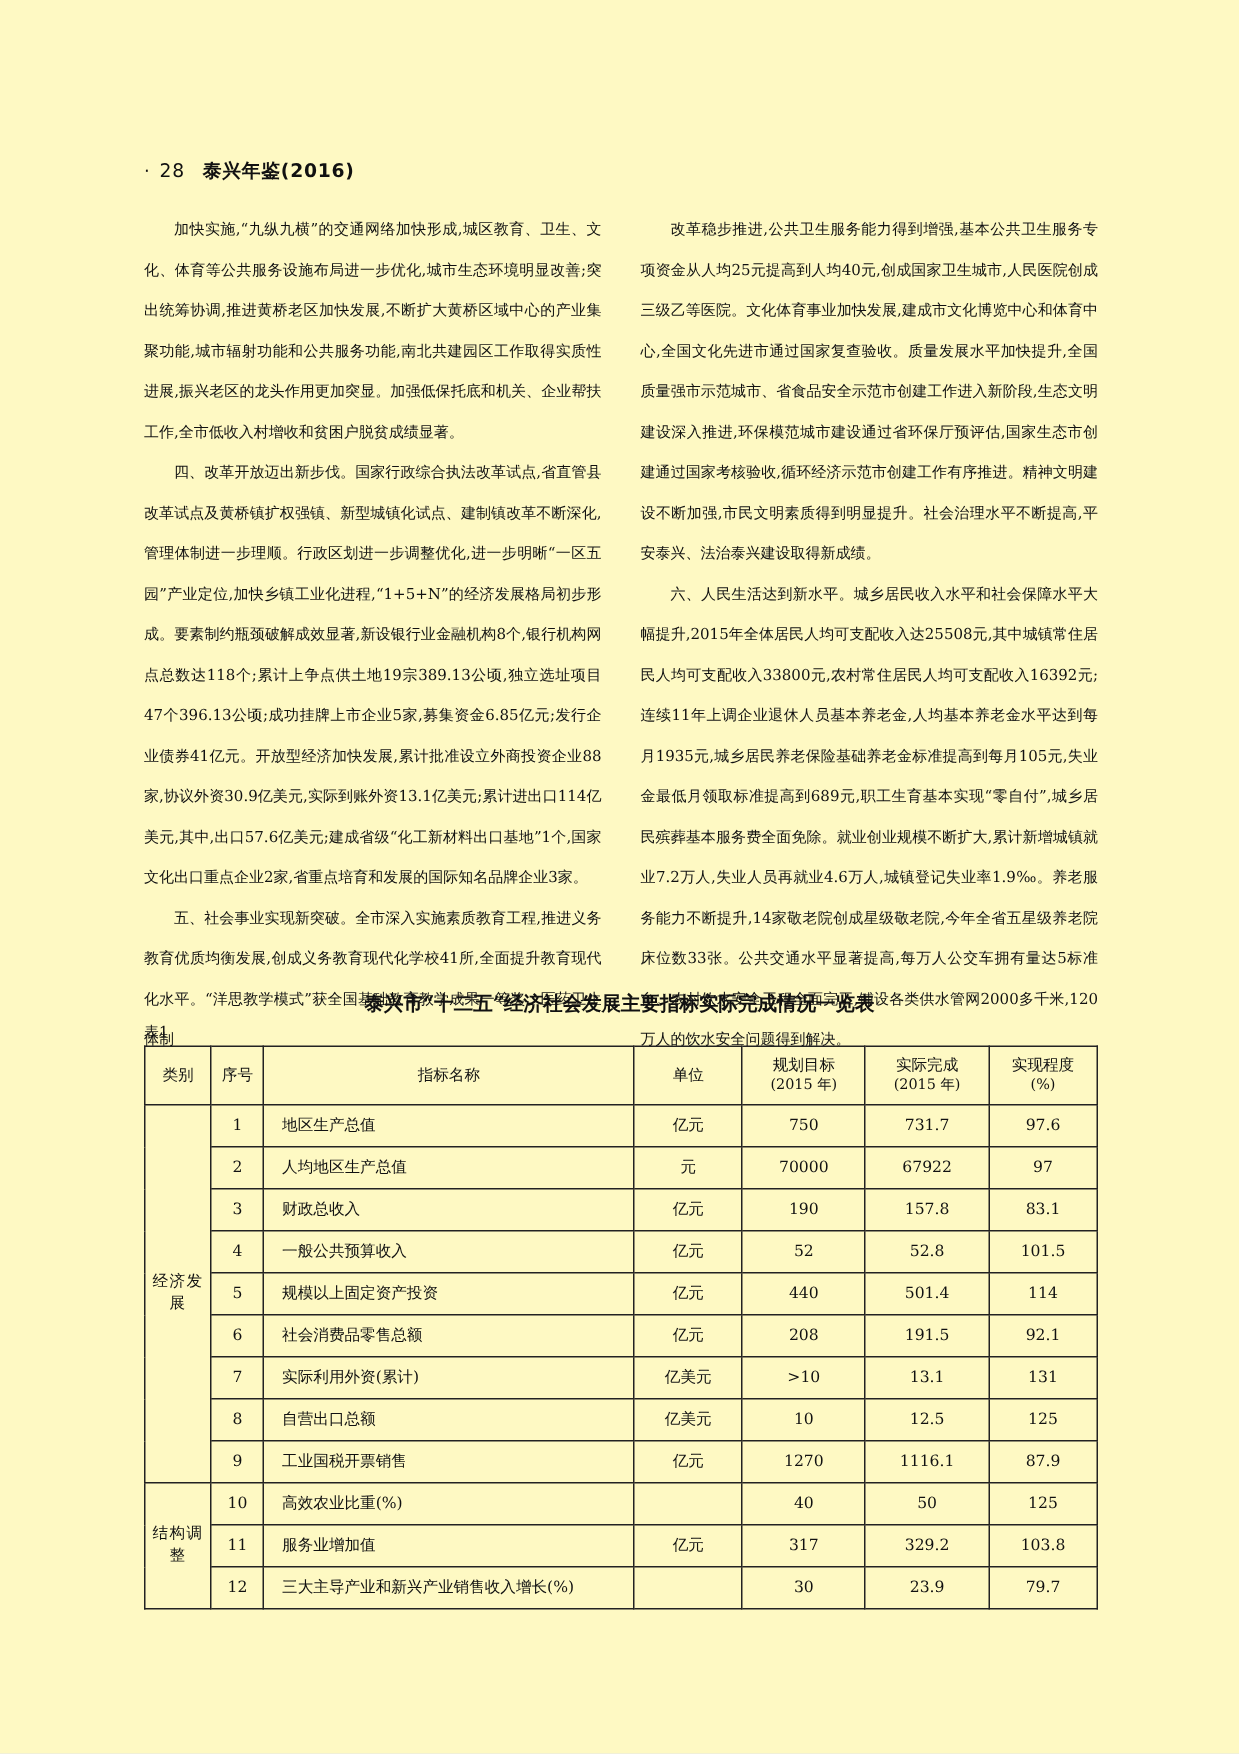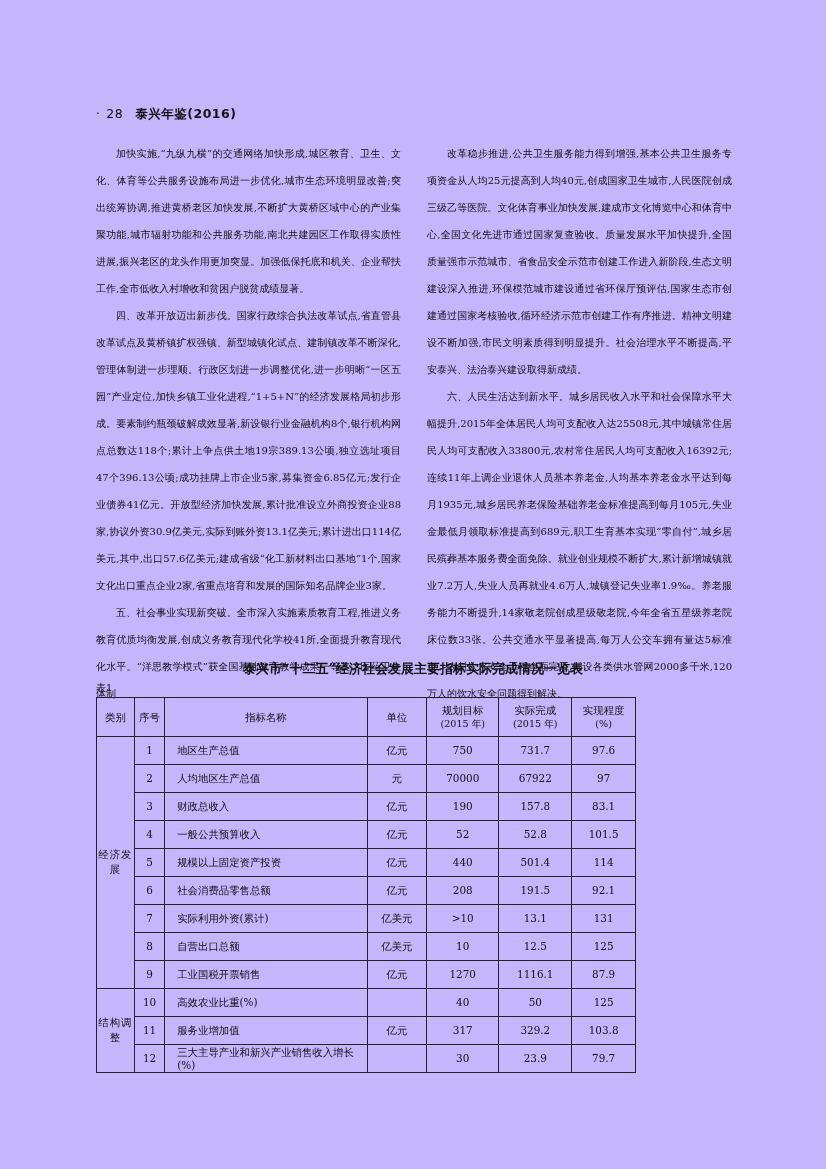--- a/index.html
+++ b/index.html
@@ -3,21 +3,21 @@
 <meta charset="utf-8">
 <style>
   html, body {
     margin: 0;
     padding: 0;
     background: #e8e8e8;
   }
   .page {
     width: 826px;
     height: 1169px;
-    background: #c4b5fd;
+    background: #fef9c3;
     margin: 0 auto;
     position: relative;
     font-family: "DejaVu Sans", "Liberation Sans", sans-serif;
     color: #111;
     overflow: hidden;
   }
   .header {
     position: absolute;
     top: 106px;
     left: 96px;
@@ -73,21 +73,21 @@
     position: absolute;
     top: 681px;
     left: 96px;
     font-size: 10px;
     font-family: "DejaVu Serif", "Liberation Serif", serif;
   }
   table.data {
     position: absolute;
     top: 697px;
     left: 96px;
-    width: 540px;
+    width: 636px;
     border-collapse: collapse;
     font-size: 10.4px;
     font-family: "DejaVu Serif", "Liberation Serif", serif;
   }
   table.data th, table.data td {
     border: 1px solid #222;
     text-align: center;
     vertical-align: middle;
     padding: 0;
     height: 27px;

